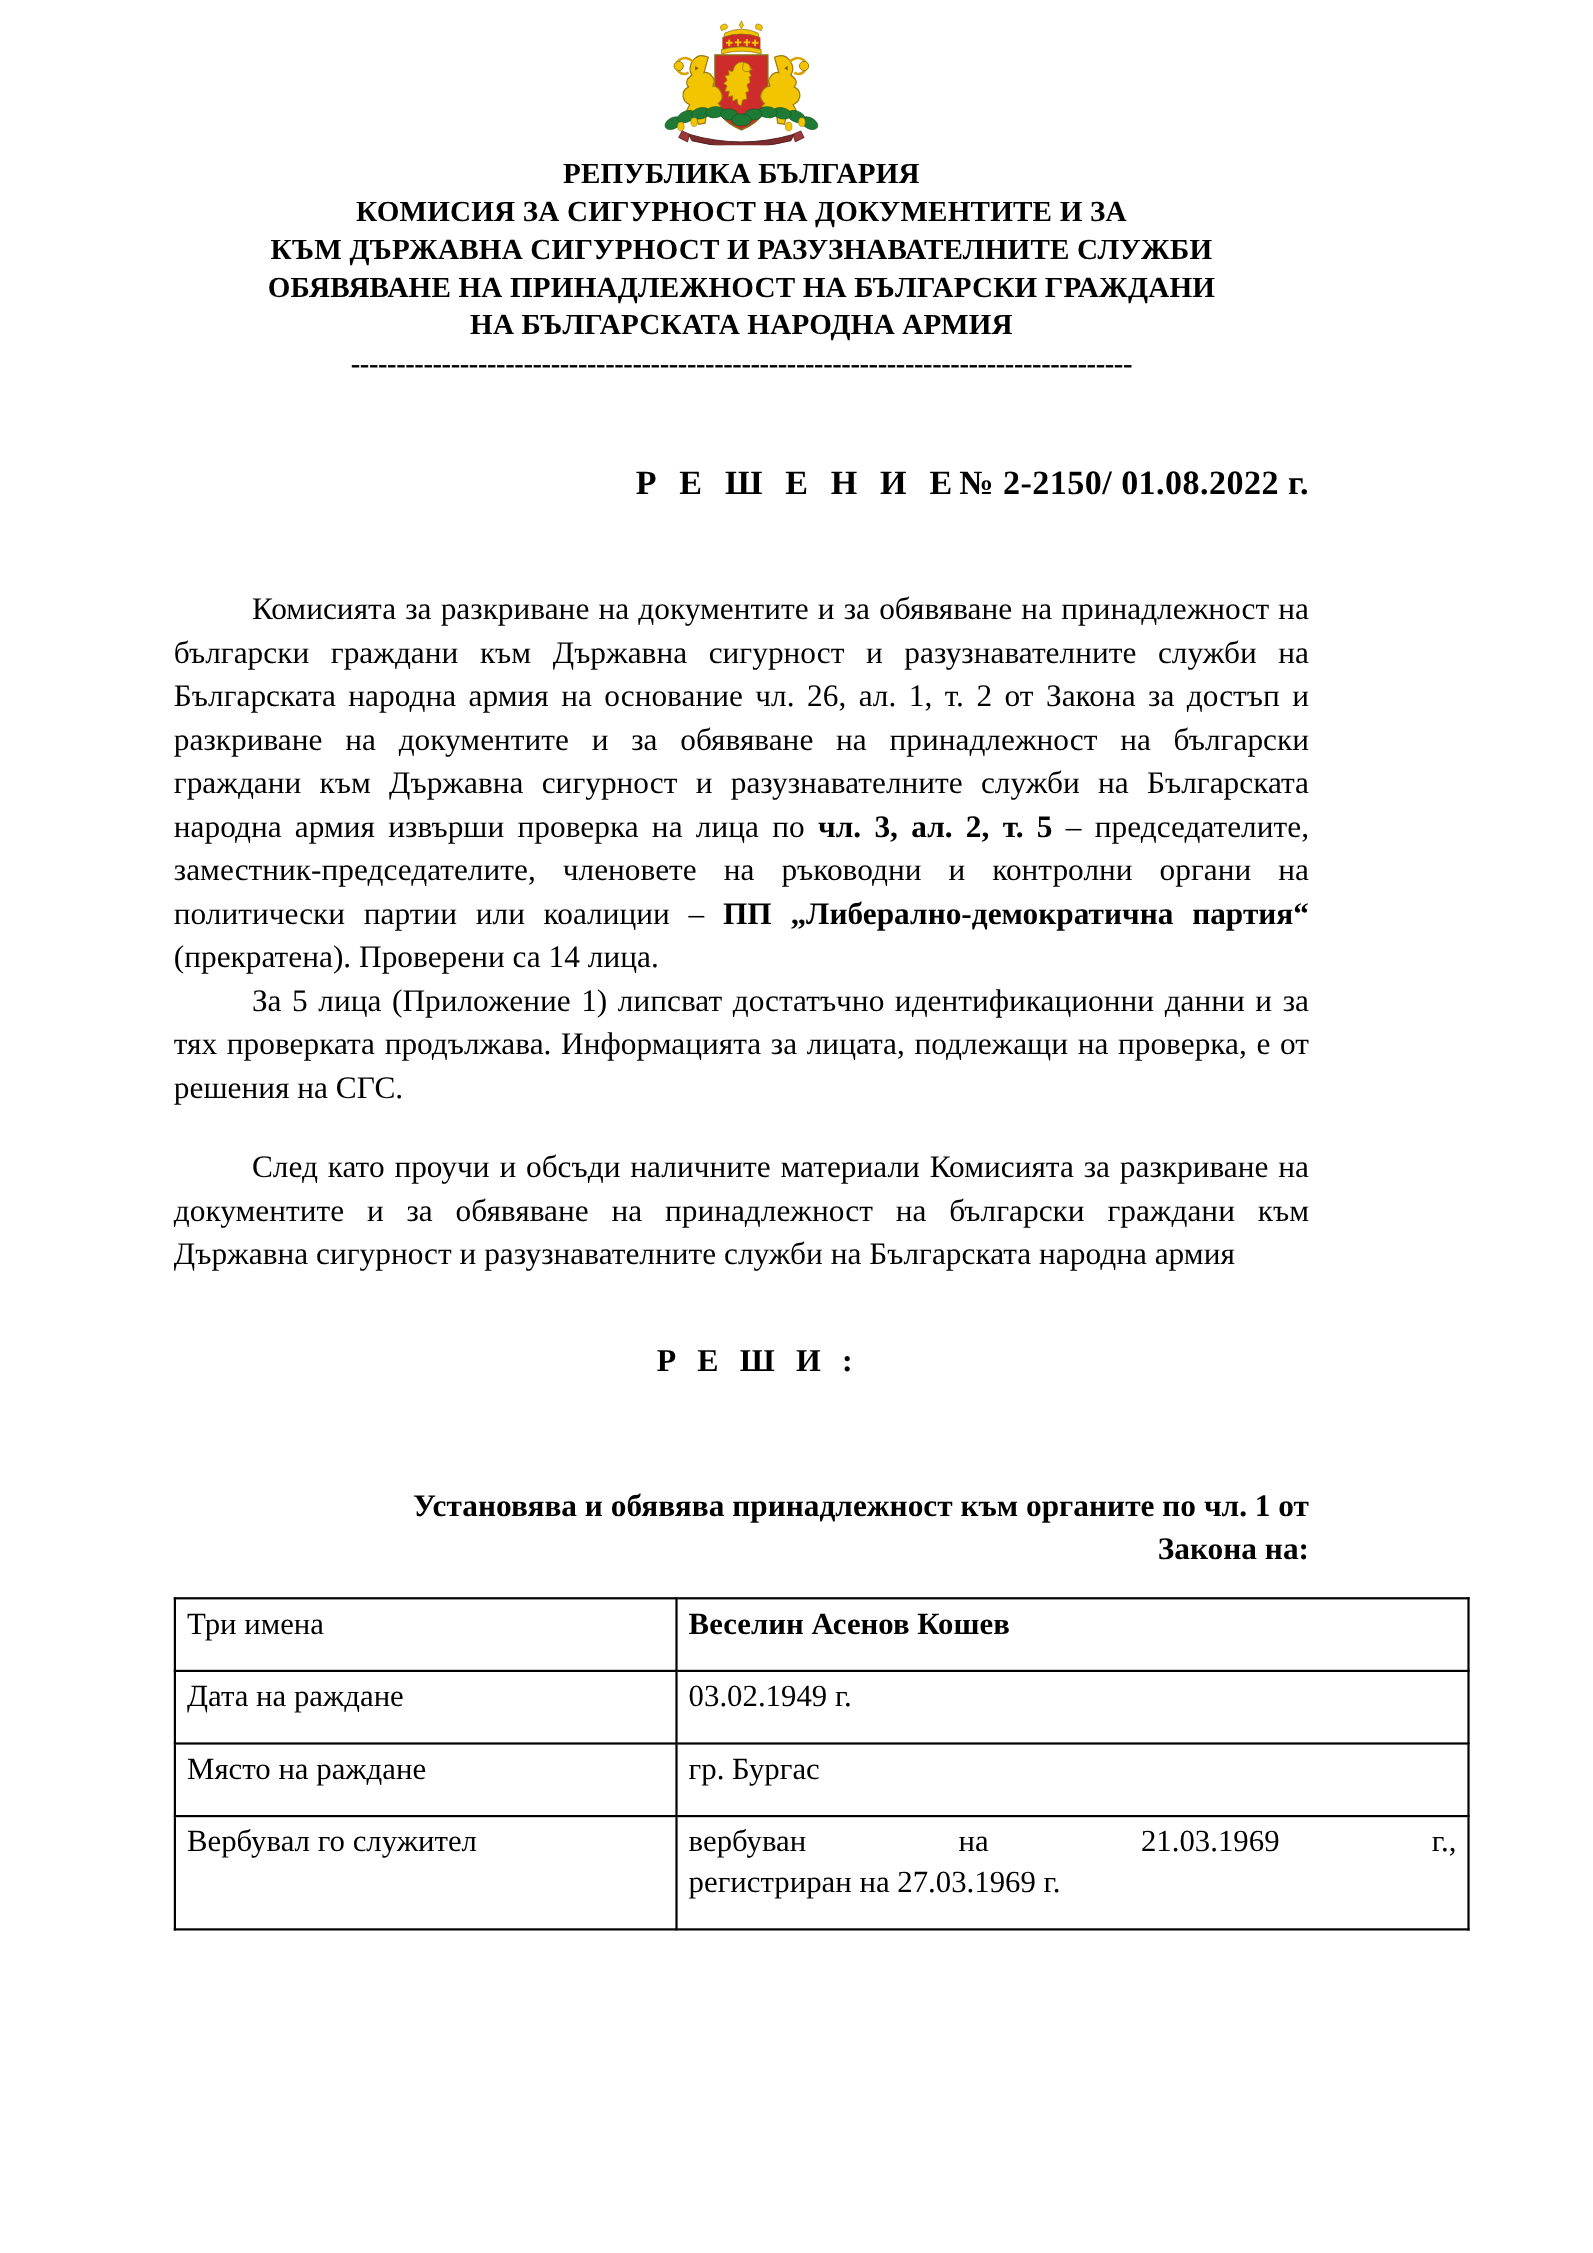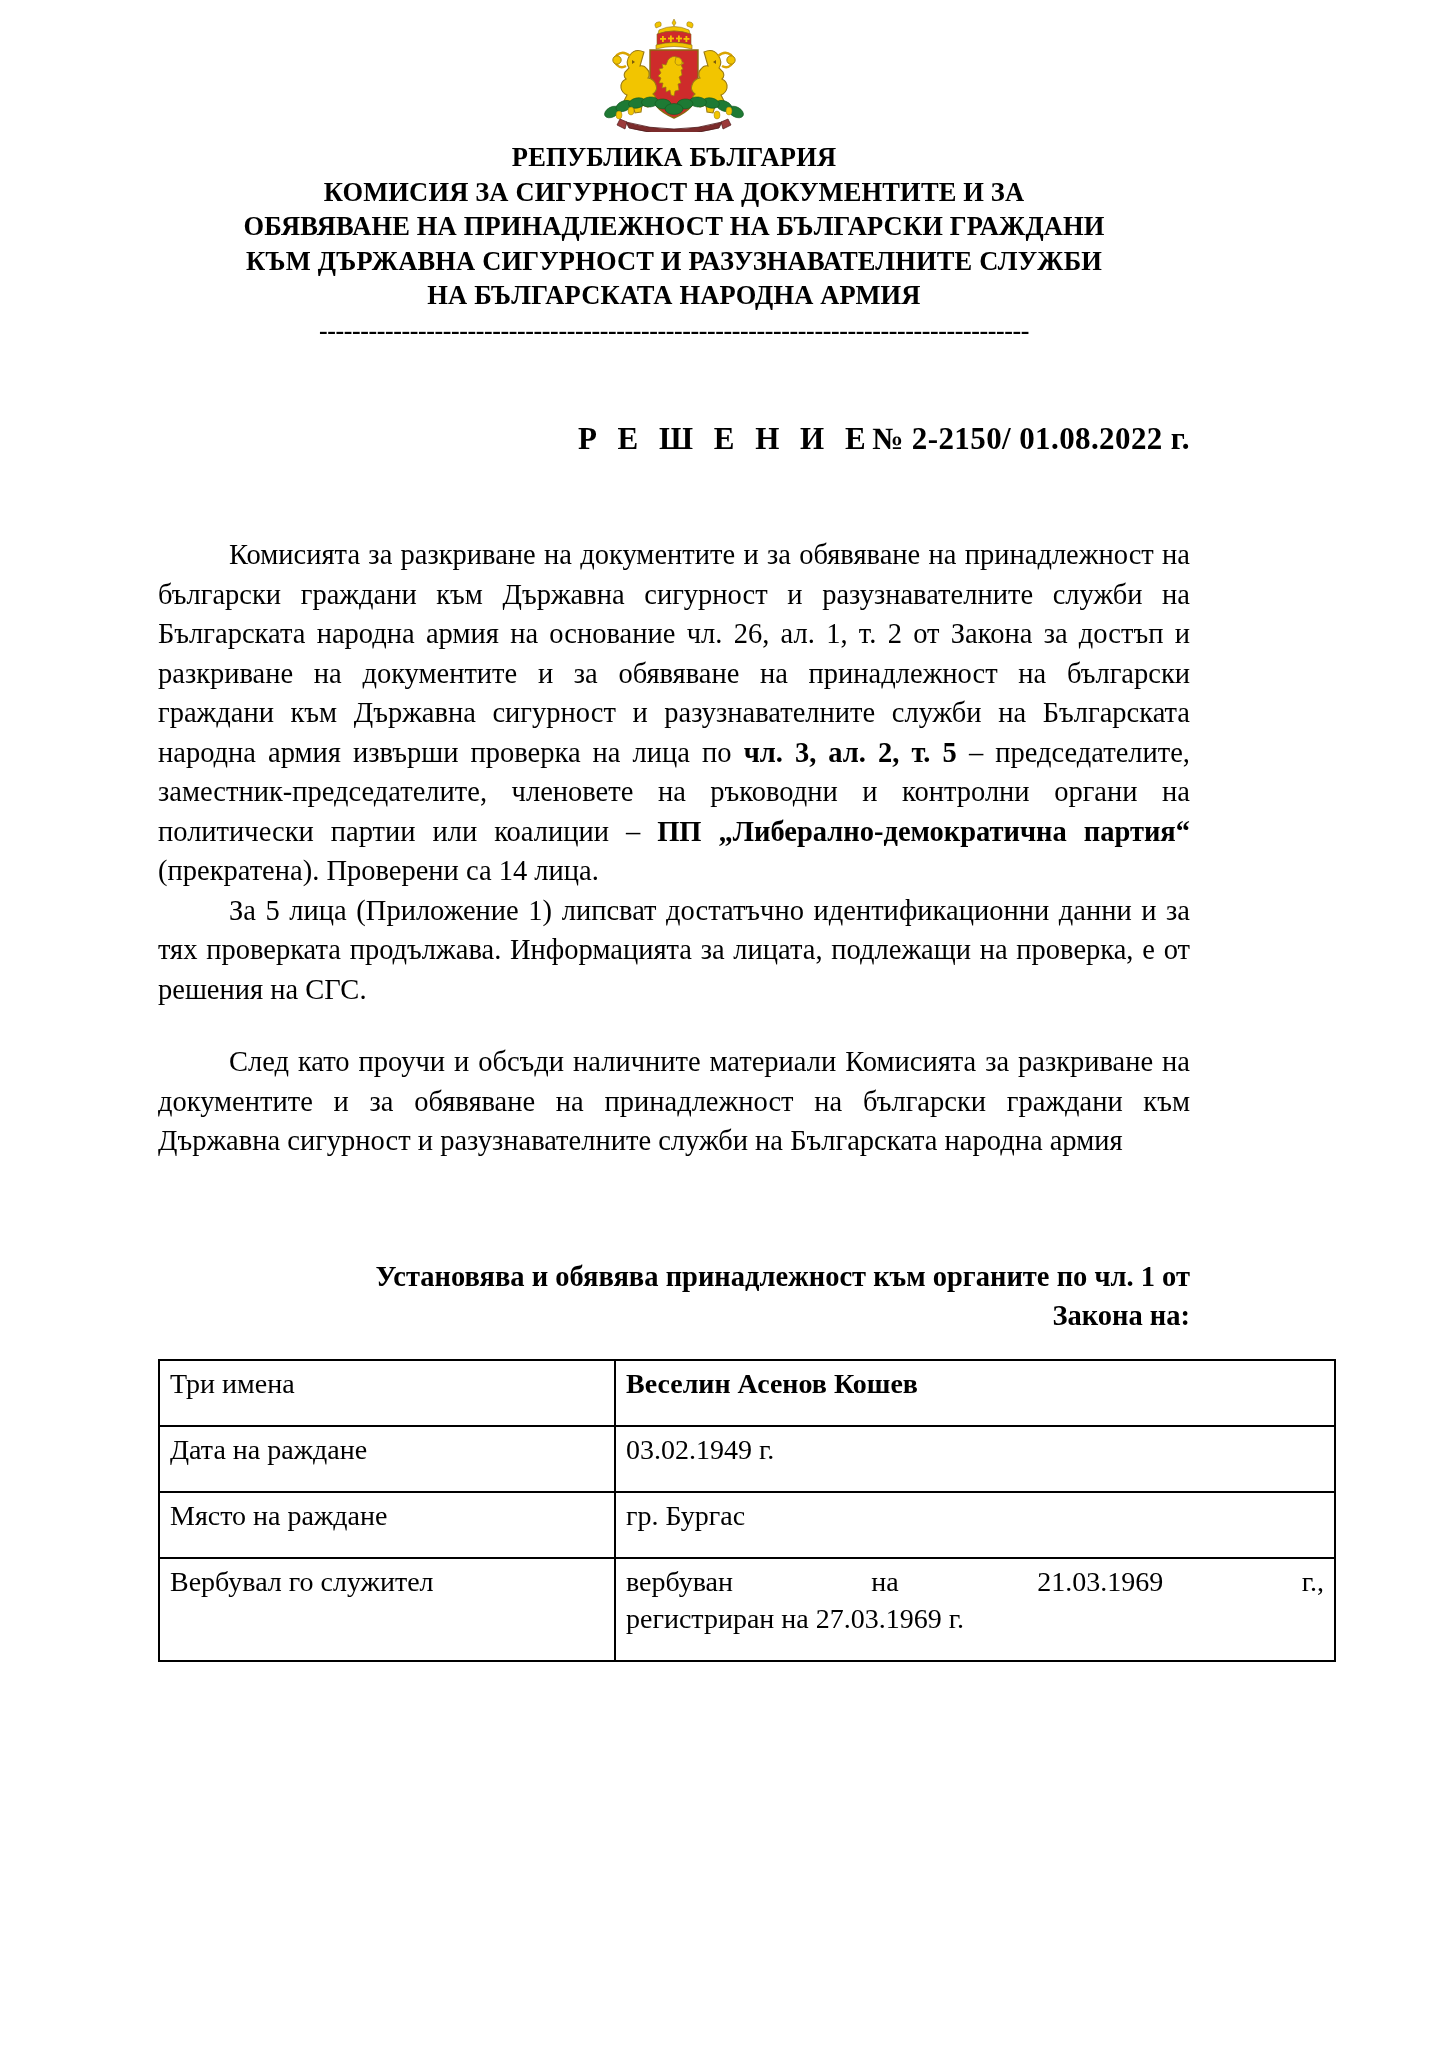--- a/index.html
+++ b/index.html
@@ -198,42 +198,43 @@
 
       <path d="M36 106 q48 14 96 0 l-3 6 q-45 12 -90 0 Z" fill="#7B2B2B" stroke="#4d1a1a" stroke-width="0.8"></path>
       <path d="M30 103 l7 3 l-2 7 l-8 -4 Z" fill="#9c3a3a" stroke="#4d1a1a" stroke-width="0.7"></path>
       <path d="M138 103 l-7 3 l2 7 l8 -4 Z" fill="#9c3a3a" stroke="#4d1a1a" stroke-width="0.7"></path>
     </svg>
   </div>
 
   <div class="org-header">
     <span class="ln">РЕПУБЛИКА БЪЛГАРИЯ</span>
     <span class="ln">КОМИСИЯ ЗА СИГУРНОСТ НА ДОКУМЕНТИТЕ И ЗА</span>
+    <span class="ln">КЪМ ДЪРЖАВНА СИГУРНОСТ И РАЗУЗНАВАТЕЛНИТЕ СЛУЖБИ</span>
     <span class="ln">ОБЯВЯВАНЕ НА ПРИНАДЛЕЖНОСТ НА БЪЛГАРСКИ ГРАЖДАНИ</span>
-    <span class="ln">КЪМ ДЪРЖАВНА СИГУРНОСТ И РАЗУЗНАВАТЕЛНИТЕ СЛУЖБИ</span>
     <span class="ln">НА БЪЛГАРСКАТА НАРОДНА АРМИЯ</span>
   </div>
 
   <div class="dashline">--------------------------------------------------------------------------------------</div>
 
   <div class="decision-title">
     <span class="spaced">Р Е Ш Е Н И Е</span><span>№ 2-2150/ 01.08.2022 г.</span>
   </div>
 
   <div class="body">
 
     <p><span>Комисията за разкриване на документите и за обявяване на принадлежност на български граждани към Държавна сигурност и разузнавателните служби на Българската народна армия на основание чл. 26, ал. 1, т. 2 от Закона за достъп и разкриване на документите и за обявяване на принадлежност на български граждани към Държавна сигурност и разузнавателните служби на Българската народна армия извърши проверка на лица по </span><b class="bold">чл. 3, ал. 2, т. 5</b><span> – председателите, заместник-председателите, членовете на ръководни и контролни органи на политически партии или коалиции – </span><b class="bold">ПП „Либерално-демократична партия“</b><span> (прекратена). Проверени са 14 лица.</span></p>
 
     <p>За 5 лица (Приложение 1) липсват достатъчно идентификационни данни и за тях проверката продължава. Информацията    за лицата, подлежащи на проверка, е от решения на СГС.</p>
 
     <div class="gap"></div>
 
     <p>След като проучи и обсъди наличните материали Комисията за разкриване на документите и за обявяване на принадлежност на български граждани към Държавна сигурност и разузнавателните служби на Българската народна армия</p>
   </div>
 
+  <div class="reshi">Р Е Ш И :</div>
 
   <div class="establish">
     <span class="indented">Установява и обявява принадлежност към органите по чл. 1 от</span>
     <span>Закона на:</span>
   </div>
 
   <table class="person">
     <tbody>
       <tr>
         <td class="label">Три имена</td>

